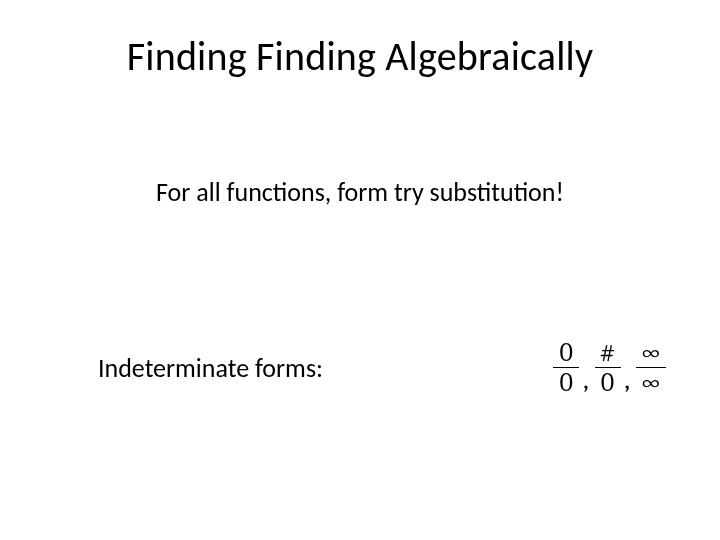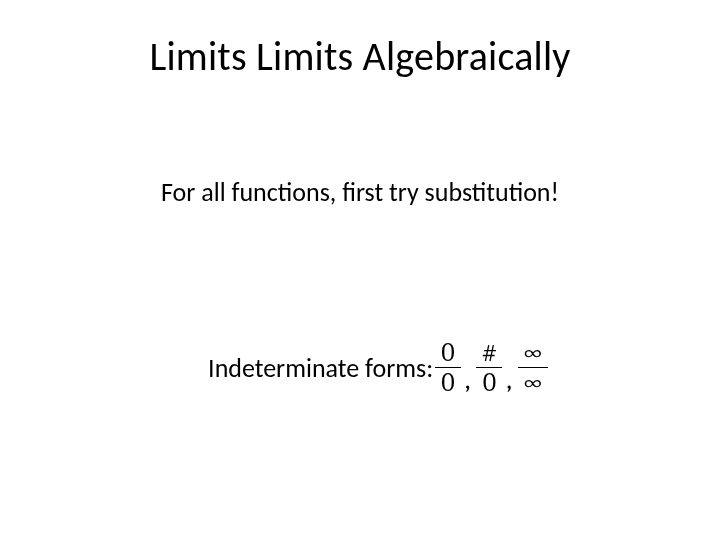--- a/index.html
+++ b/index.html
@@ -40,24 +40,24 @@
     font-weight: 400;
     margin-bottom: 2px;
   }
   .body .line2 {
     font-weight: 400;
   }
   .forms-row {
     position: absolute;
     top: 338px;
     left: 98px;
-    right: 60px;
+    right: 52px;
     display: flex;
     align-items: center;
-    justify-content: center;
+    justify-content: space-between;
   }
   .forms-label {
     font-size: 26px;
     font-weight: 400;
   }
   .fractions {
     display: flex;
     align-items: center;
     font-family: "Cambria Math", Cambria, "Times New Roman", serif;
     font-size: 26px;
@@ -82,24 +82,24 @@
     align-self: flex-end;
     padding: 0 4px 4px 2px;
     font-size: 26px;
   }
 </style>
 </head>
 <body>
 
 <div class="slide">
 
-  <div class="title">Limits Limits Algebraically</div>
+  <div class="title">Finding Finding Algebraically</div>
 
   <div class="body">
-    <div class="line1">For all functions, first try substitution!</div>
+    <div class="line1">For all functions, form try substitution!</div>
   </div>
 
   <div class="forms-row">
     <span class="forms-label">Indeterminate forms:</span>
     <span class="fractions">
       <span class="frac">
         <span class="num">0</span>
         <span class="bar"></span>
         <span class="den">0</span>
       </span>

